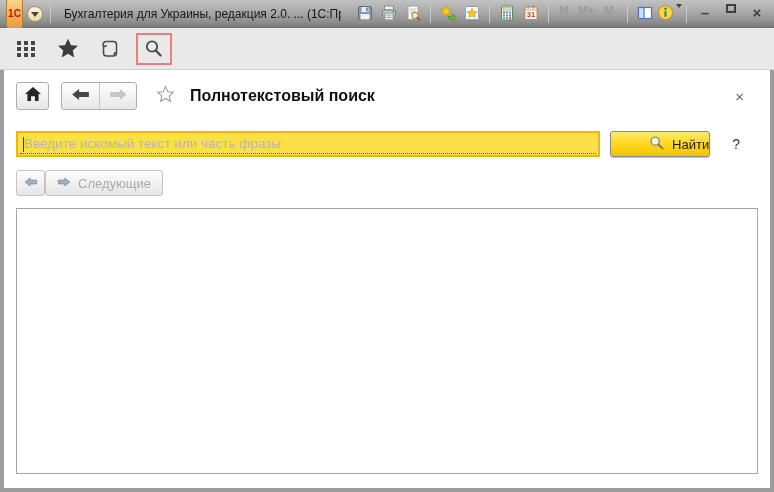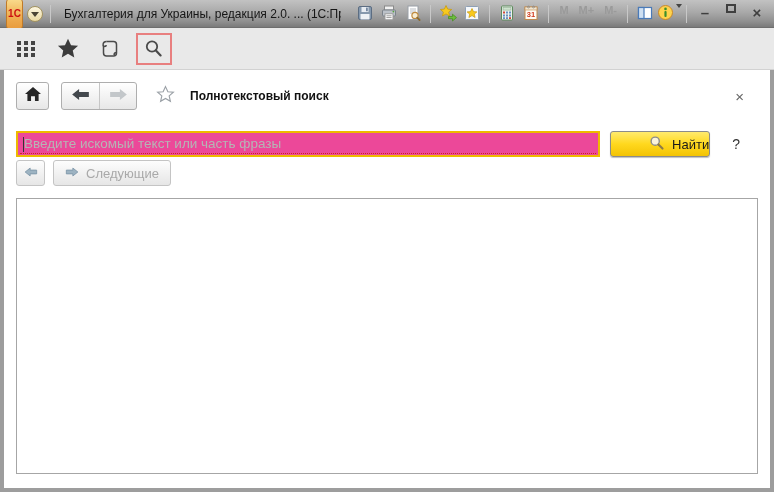--- a/index.html
+++ b/index.html
@@ -56,49 +56,49 @@
   .nav-btn {
     height:28px; border:1px solid #aeaeae; border-radius:3px;
     background:linear-gradient(#ffffff,#f2f2f2 55%,#e7e7e7);
     display:flex; align-items:center; justify-content:center;
   }
   .home-btn { width:33px; }
   .seg-group { display:flex; margin-left:12px; border:1px solid #aeaeae; border-radius:3px; overflow:hidden; height:28px; background:linear-gradient(#ffffff,#f2f2f2 55%,#e7e7e7); }
   .seg-btn { width:37px; display:flex; align-items:center; justify-content:center; }
   .seg-btn + .seg-btn { border-left:1px solid #c6c6c6; }
   .fav-star { margin-left:18px; display:flex; align-items:center; }
-  .page-title { margin-left:14px; font-size:12px; font-weight:bold; color:#111; }
+  .page-title { margin-left:14px; font-size:16px; font-weight:bold; color:#111; }
   .nav-spacer { flex:1; }
   .page-close { color:#666; font-size:15px; padding:0 8px; margin-right:6px; cursor:default; }
 
   
   .search-row { display:flex; align-items:center; margin-top:21px; height:26px; flex:0 0 26px; }
   .search-input-wrap {
-    flex:1; height:26px; border:2px solid #edb900; background:#ec4899; position:relative;
+    flex:1; height:26px; border:2px solid #edb900; background:#fde047; position:relative;
     display:flex; align-items:center;
   }
   .search-input {
     width:100%; height:100%; border:none; outline:none; background:transparent;
     font-family:"Liberation Sans","DejaVu Sans",sans-serif; font-size:13.5px; color:#222; padding:0 4px 2px 6px;
   }
   .search-input::placeholder { color:#b5b5b5; opacity:1; }
   .req-underline { position:absolute; left:2px; right:2px; bottom:1px; border-bottom:1px dotted #cc2222; pointer-events:none; }
   .caret { position:absolute; left:5px; top:4px; width:1px; height:15px; background:#333; pointer-events:none; }
   .find-btn {
     margin-left:10px; width:100px; height:26px; flex:0 0 100px;
     border:1px solid #8b8b8b; border-radius:3px;
     background:linear-gradient(#ffea6e,#ffd81e 50%,#f3c304);
     box-shadow:0 1px 1px rgba(0,0,0,0.25);
     display:flex; align-items:center; justify-content:flex-end; gap:7px;
     font-size:13px; color:#1a1a1a; cursor:default;
   }
   .help-link { margin-left:22px; margin-right:18px; font-size:14px; color:#333; }
 
   
-  .pager-row { display:flex; align-items:flex-start; margin-top:3px; height:26px; flex:0 0 26px; gap:8px; }
+  .pager-row { display:flex; align-items:flex-start; margin-top:13px; height:26px; flex:0 0 26px; }
   .pager-btn {
     height:26px; border:1px solid #c4c4c4; border-radius:3px;
     background:linear-gradient(#fdfdfd,#efefef 60%,#e6e6e6);
     display:flex; align-items:center; justify-content:center; gap:7px;
     color:#a9a9a9; font-size:13px;
   }
   .pager-prev { width:29px; }
   .pager-next { width:118px; }
 
   

